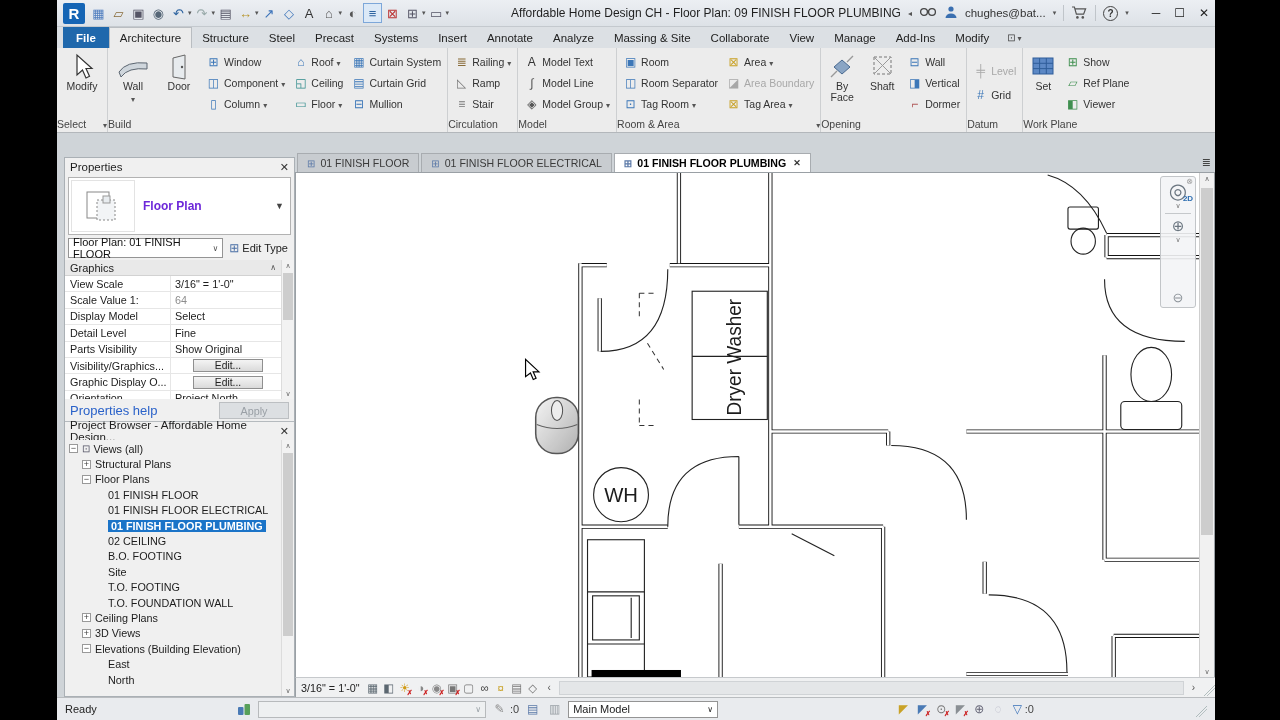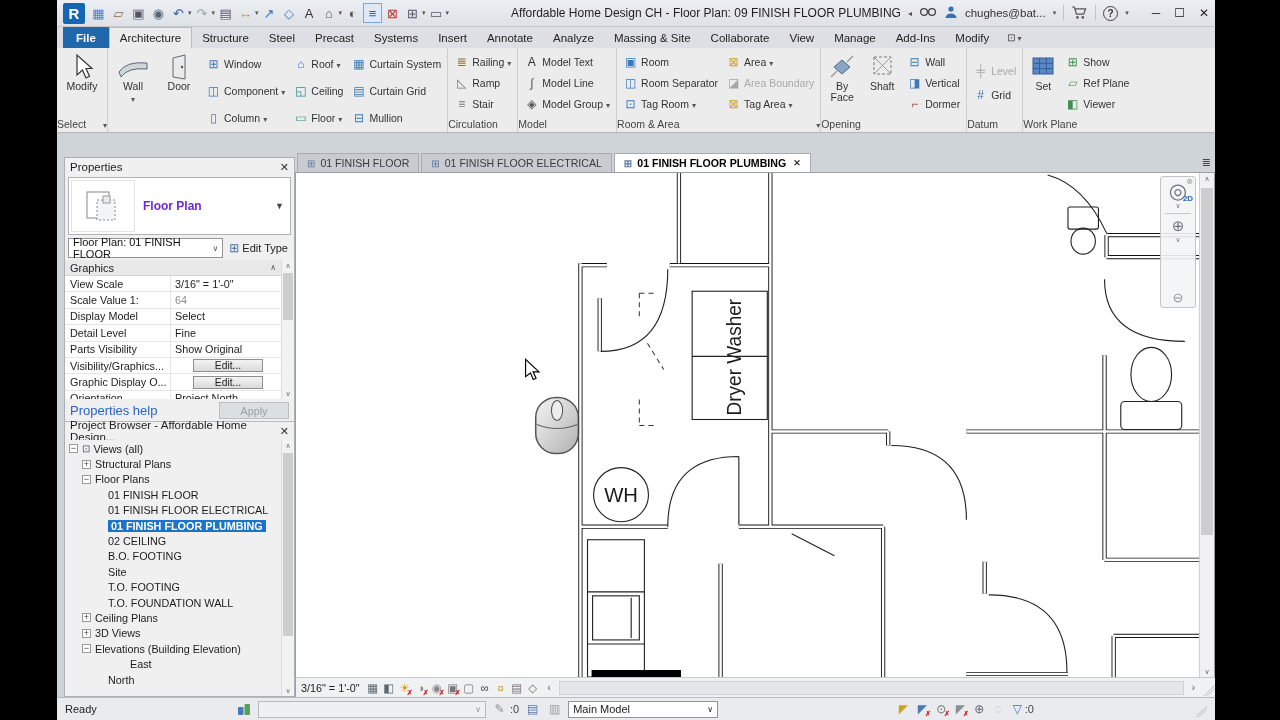--- a/index.html
+++ b/index.html
@@ -307,20 +307,23 @@
           <div class="rbtn">
               <span class="ric" style="color:#3c77b8">▤</span>
               <span>Curtain Grid</span>
             </div>
           <div class="rbtn">
               <span class="ric" style="color:#3c77b8">⊟</span>
               <span>Mullion</span>
             </div>
         </div>
       </div>
+      <div class="panel-label">
+          <span>Build</span>
+        </div>
     </div>
 
     <div class="panel">
       <div class="panel-body">
         <div class="rcol">
           <div class="rbtn">
               <span class="ric" style="color:#8a6d3b">≣</span>
               <span>Railing</span>
               <span class="cdown"></span>
             </div>
@@ -630,21 +633,21 @@
                 <span class="tlabel">Ceiling Plans</span>
               </div>
               <div class="trow" style="padding-left: 17px;">
                 <span class="tg">+</span>
                 <span class="tlabel">3D Views</span>
               </div>
               <div class="trow" style="padding-left: 17px;">
                 <span class="tg">−</span>
                 <span class="tlabel">Elevations (Building Elevation)</span>
               </div>
-              <div class="trow" style="padding-left: 65px;">
+              <div class="trow" style="padding-left: 43px;">
                 <span class="tlabel">East</span>
               </div>
               <div class="trow" style="padding-left: 43px;">
                 <span class="tlabel">North</span>
               </div>
             </div>
           <div class="mini-scroll">
             <span class="ms-arrow">∧</span>
             <span class="ms-track">
                 <span class="ms-thumb" style="height:78%;"></span>

